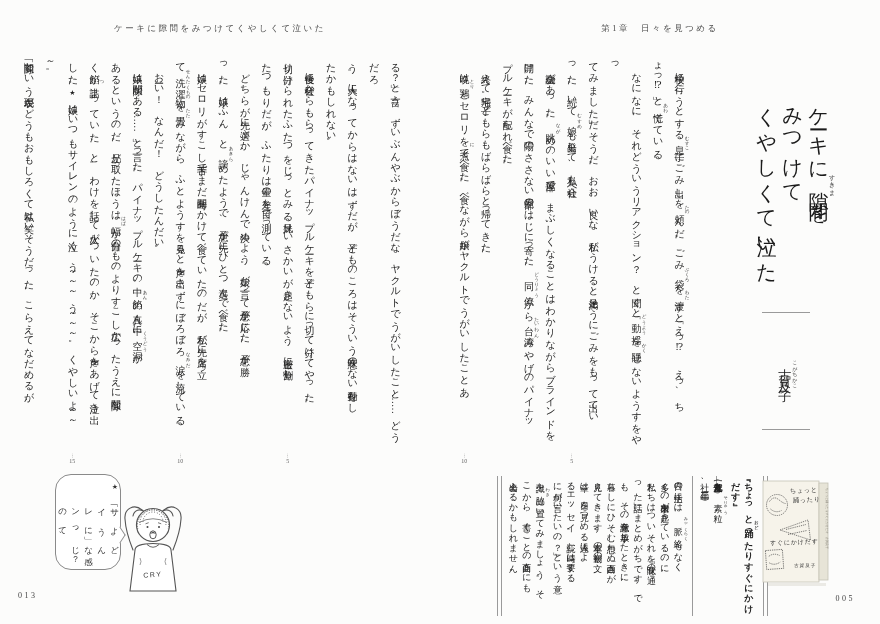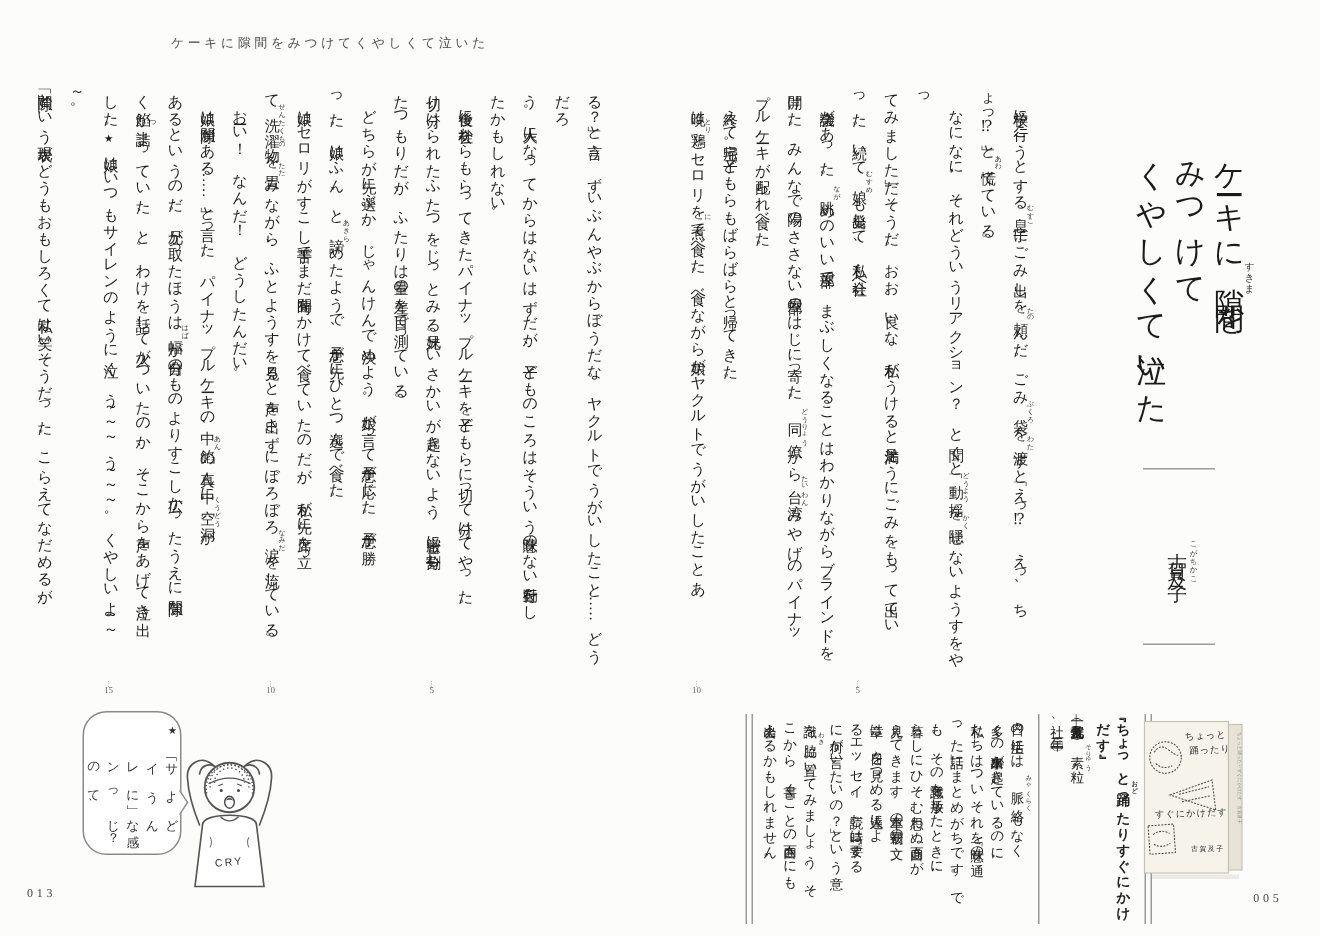--- a/index.html
+++ b/index.html
@@ -167,20 +167,21 @@
           <path d="M28,60 q2,3.5 0,7 M54,60 q-2,3.5 0,7" fill="none" stroke="#777" stroke-width="0.7"></path>
           <text x="41" y="79" text-anchor="middle" font-size="7" letter-spacing="1.5" fill="#333" font-family="Liberation Sans, sans-serif" transform="rotate(-5 41 79)">CRY</text>
         </g>
       </svg>
     </div>
 
     <div class="page-num">013</div>
   </div>
 
   <div class="page page-right">
+    <div class="running-head">第1章　日々を見つめる</div>
 
     <div class="article-title vtext">
         <p>ケーキに<ruby>隙<rt>すき</rt></ruby><ruby>間<rt>ま</rt></ruby>を</p>
         <p>みつけて</p>
         <p>くやしくて泣いた</p>
       </div>
 
     <div class="author-block">
       <div class="author-name vtext"><ruby>古賀<rt>こが</rt></ruby><ruby>及子<rt>ちかこ</rt></ruby></div>
     </div>

